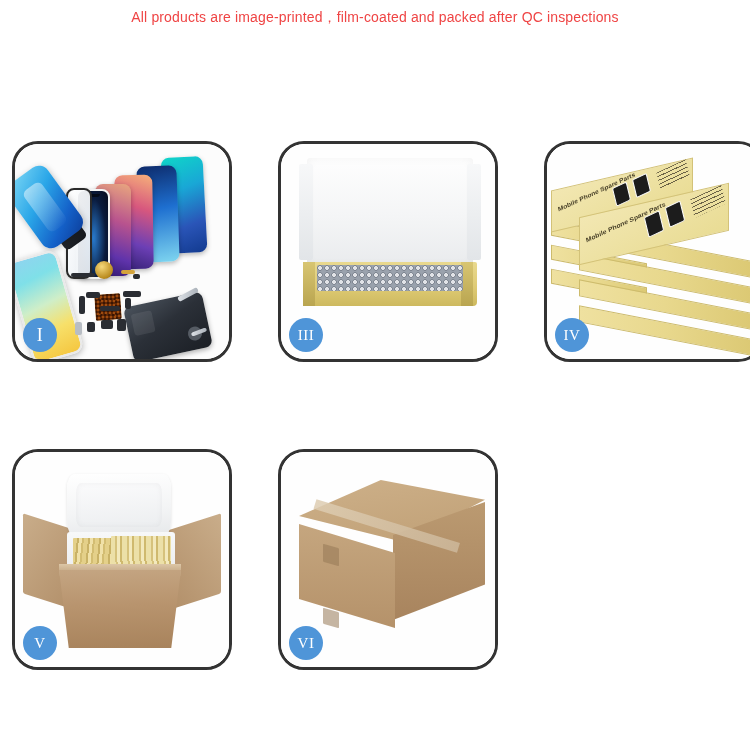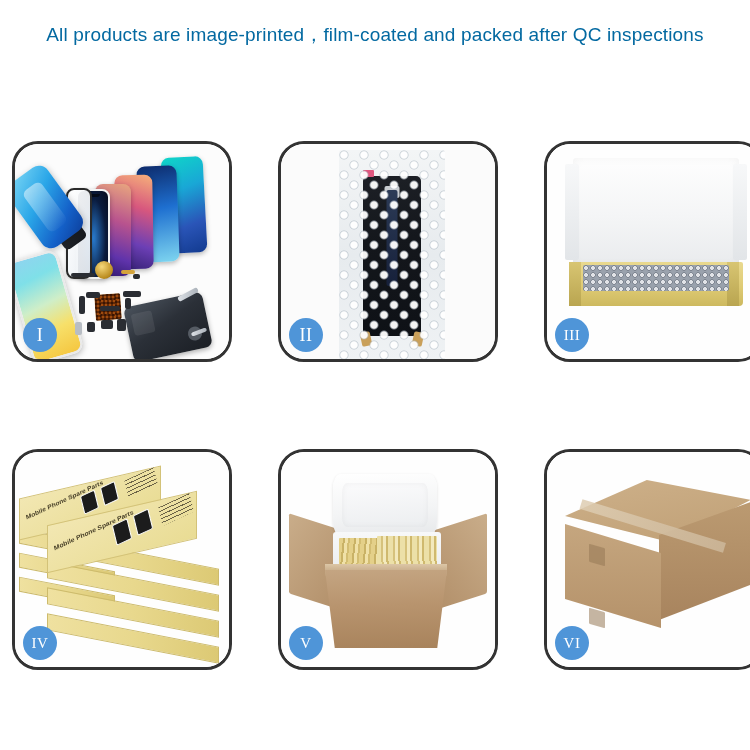--- a/index.html
+++ b/index.html
@@ -29,25 +29,25 @@
   .title {
     margin-top: 33px;
     font-size: 34px;
     font-weight: 500;
     letter-spacing: 1.0px;
     color: #111111;
     white-space: nowrap;
     font-family: "Liberation Sans", sans-serif;
   }
   .subtitle {
-    margin-top: 22px;
-    font-size: 19px;
+    margin-top: 9px;
+    font-size: 14px;
     font-weight: 400;
     letter-spacing: 0.15px;
-    color: #0369a1;
+    color: #ef4444;
     white-space: nowrap;
     font-family: "Liberation Sans", sans-serif;
   }
 
   
   .grid {
     position: absolute;
     top: 141px;
     left: 12px;
     width: 726px;
@@ -416,35 +416,20 @@
         <div class="part" style="left:72px;  top:178px; width:8px;  height:10px;"></div>
         <div class="part silver" style="left:60px; top:178px; width:7px; height:13px;"></div>
         <div class="part" style="left:102px; top:175px; width:9px;  height:12px;"></div>
         <div class="part" style="left:85px;  top:162px; width:20px; height:5px;"></div>
         <div class="tool" style="left:162px; top:148px; width:22px; height:5px; transform:rotate(-28deg);"></div>
         <div class="tool" style="left:176px; top:186px; width:16px; height:4px; transform:rotate(-20deg);"></div>
       </div>
       <div class="badge">I</div>
     </div>
 
-    <div class="panel">
-      <div class="panel-inner">
-        <div class="p2-bg"></div>
-        <div class="bubblebag">
-          <div class="lcd-inside"></div>
-          <div class="lcd-conn"></div>
-          <div class="lcd-flex"></div>
-          <div class="lcd-tab" style="left:22px; bottom:14px; transform:rotate(-12deg);"></div>
-          <div class="lcd-tab" style="right:22px; bottom:14px; transform:rotate(12deg);"></div>
-          <div class="pink-dot"></div>
-          <div class="bubbles"></div>
-        </div>
-      </div>
-      <div class="badge">II</div>
-    </div>
 
     <div class="panel">
       <div class="panel-inner">
         <div class="p3-bg"></div>
         <div class="foam-lid"></div>
         <div class="box3-tray"></div>
         <div class="box3-lipL"></div>
         <div class="box3-lipR"></div>
         <div class="bubble-inner3"></div>
       </div>

